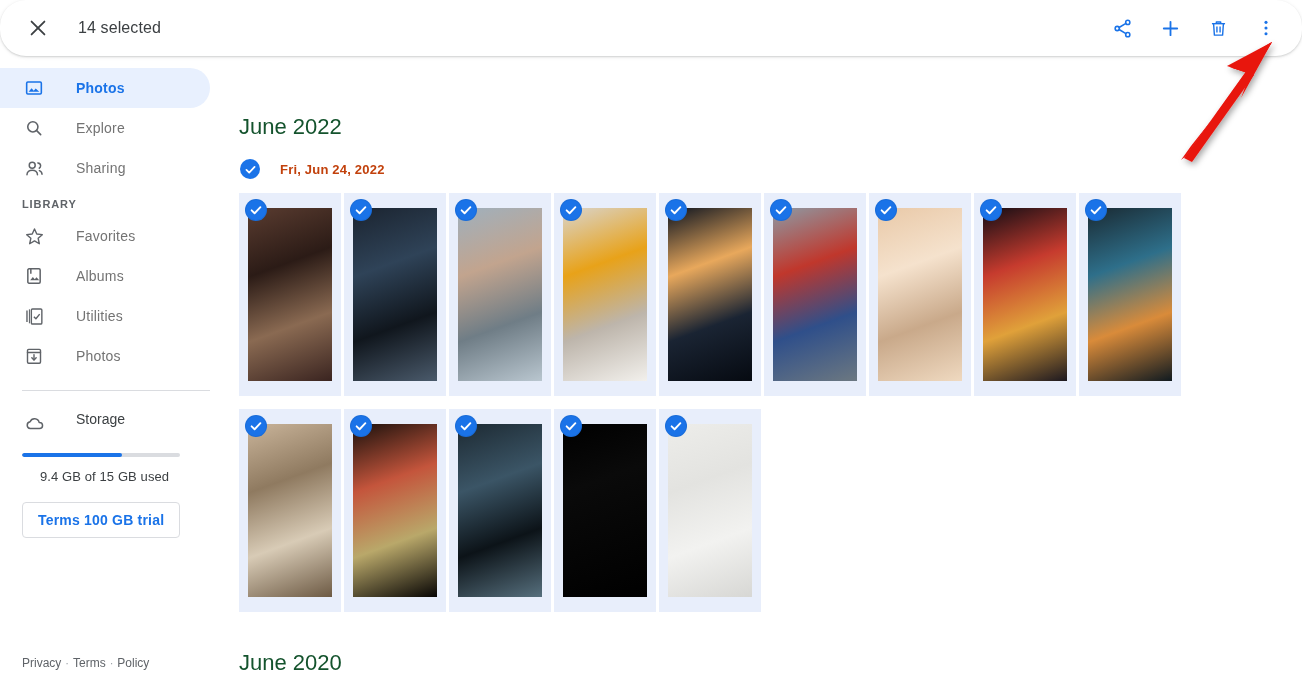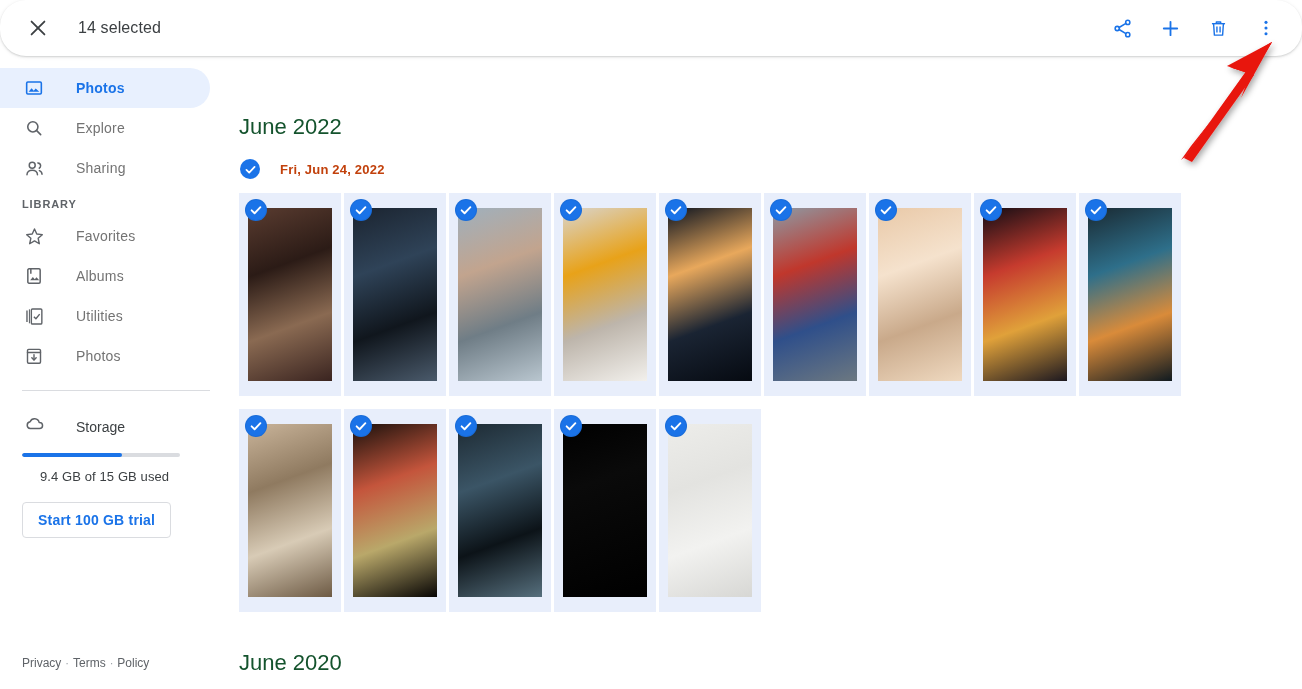--- a/index.html
+++ b/index.html
@@ -67,21 +67,21 @@
   .section-label {
     font-size: 11px; color: #5f6368; letter-spacing: .9px;
     padding-left: 22px; margin: 10px 0 6px 0; font-weight: bold;
   }
   .nav-divider {
     height: 1px; background: #dadce0;
     margin: 14px 22px 0 22px;
   }
 
   .storage-block { padding: 20px 22px 0 22px; }
-  .storage-head { display: flex; align-items: flex-end; }
+  .storage-head { display: flex; align-items: flex-start; }
   .storage-head .st-icon { width:24px; height:24px; display:flex; align-items:center; justify-content:center; color:#5f6368; }
   .storage-head .st-label { margin-left: 30px; font-size: 14px; color: #3c4043; }
   .progress-track {
     margin-top: 18px; width: 158px; height: 4px;
     background: #dadce0; border-radius: 3px; overflow: hidden;
   }
   .progress-fill { height: 4px; background: #1a73e8; border-radius: 3px; }
   .storage-text { margin-top: 12px; font-size: 13px; color: #3c4043; letter-spacing: .1px; margin-left: 18px; }
   .trial-btn {
     margin-top: 18px;
@@ -285,21 +285,21 @@
           <svg width="21" height="21" viewBox="0 0 24 24" fill="none" stroke="currentColor" stroke-width="1.7" stroke-linejoin="round">
             <path d="M6.6 17.8h11.1c2 0 3.5-1.6 3.5-3.5s-1.6-3.5-3.5-3.5h-.4A5.4 5.4 0 0 0 7 9.9a4 4 0 0 0 .1 7.9z"></path>
           </svg>
         </span>
         <span class="st-label">Storage</span>
       </div>
       <div class="progress-track">
         <div class="progress-fill" id="storage-fill" style="width: 63%;"></div>
       </div>
       <div class="storage-text">9.4 GB of 15 GB used</div>
-      <div class="trial-btn">Start 100 GB trial</div>
+      <div class="trial-btn">Terms 100 GB trial</div>
     </div>
 
     <div class="footer-links">
       <a>Privacy</a>
       <span class="dot-sep">·</span>
       <a>Terms</a>
       <span class="dot-sep">·</span>
       <a>Policy</a>
     </div>
   </div>

